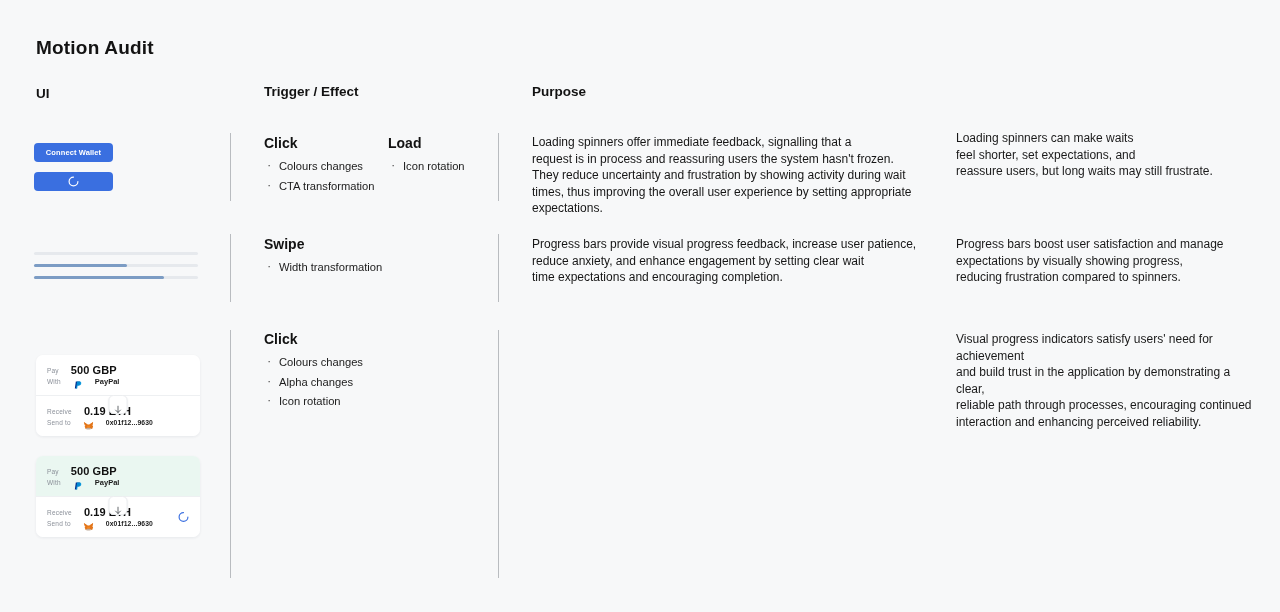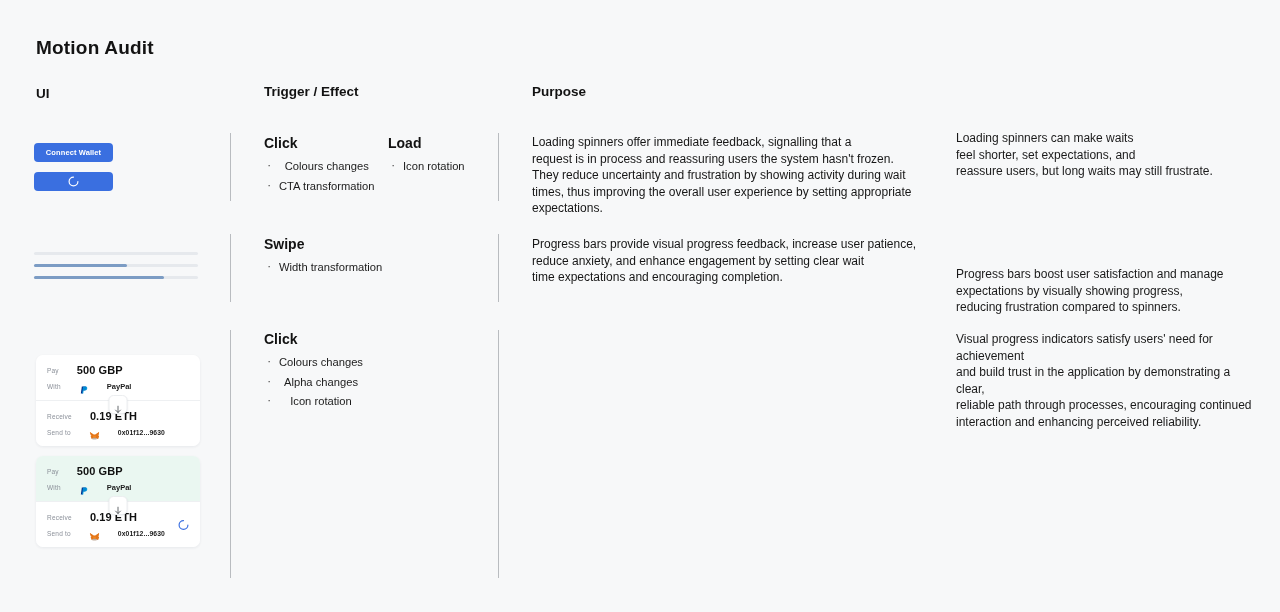--- a/index.html
+++ b/index.html
@@ -22,21 +22,21 @@
   .col-head.ui       { left: 36px;  top: 86px; }
   .col-head.trigger  { left: 264px; top: 84px; }
   .col-head.purpose  { left: 532px; top: 84px; }
 
   
   .divider { position: absolute; width: 1px; background: #b9bcc0; }
 
   .trigger-block { position: absolute; }
   .tb-group { position: absolute; top: 0; }
   .tb-title { font-size: 14px; font-weight: 700; color: #121212; margin-bottom: 7px; }
-  .tb-list { list-style: none; text-align: center; }
+  .tb-list { list-style: none; }
   .tb-list li {
     font-size: 11.2px; color: #1b1b1b; line-height: 16.5px;
     padding-left: 15px; position: relative; margin-bottom: 3px;
   }
   .tb-list li::before {
     content: "·"; position: absolute; left: 3px; top: -1px;
     font-size: 13px; color: #555;
   }
 
   .purpose-block { position: absolute; font-size: 12px; line-height: 16.6px; color: #161616; }
@@ -73,22 +73,22 @@
     box-shadow: 0 1px 3px rgba(20,30,50,.07);
   }
   .tx-top, .tx-bottom {
     padding: 9px 11px 9px 11px; background: #fff;
   }
   .tx-top { border-radius: 7px 7px 0 0; }
   .tx-bottom { border-radius: 0 0 7px 7px; position: relative; }
   .tx-card.mint .tx-top { background: #eaf7f1; }
   .tx-sep { height: 1px; background: #eef0f2; }
 
-  .tx-line { display: flex; align-items: center; gap: 18px; }
-  .tx-line + .tx-line { margin-top: 5px; }
+  .tx-line { display: flex; align-items: center; gap: 12px; }
+  .tx-line + .tx-line { }
   .tx-label { font-size: 6.5px; color: #8b9099; letter-spacing: .2px; }
   .tx-amount { font-size: 11px; font-weight: 700; color: #101010; letter-spacing: .1px; }
   .tx-method { font-size: 7.5px; font-weight: 700; color: #1b1b1b; }
   .tx-addr { font-size: 6.8px; font-weight: 700; color: #1b1b1b; letter-spacing: .1px; }
 
   .paypal-icon { width: 10px; height: 10px; display: block; }
   .fox-icon { width: 11px; height: 10px; display: block; }
 
   .swap-btn {
     position: absolute; left: 50%; transform: translateX(-50%);
@@ -156,21 +156,21 @@
         <li>Width transformation</li>
       </ul>
     </div>
   </div>
 
   <div class="purpose-block" style="left:532px; top:236px; width:400px;">
     <p>Progress bars provide visual progress feedback, increase user patience,
 reduce anxiety, and enhance engagement by setting clear wait
 time expectations and encouraging completion.</p>
   </div>
-  <div class="purpose-block secondary" style="left:956px; top:236px; width:300px;margin-top:30px;">
+  <div class="purpose-block secondary" style="left:956px; top:236px; width:300px;">
     <p>Progress bars boost user satisfaction and manage
 expectations by visually showing progress,
 reducing frustration compared to spinners.</p>
   </div>
 
   <div class="trigger-block" style="left:264px; top:331px; width:220px;">
     <div class="tb-group" style="left:0;">
       <div class="tb-title">Click</div>
       <ul class="tb-list">
         <li>Colours changes</li>

